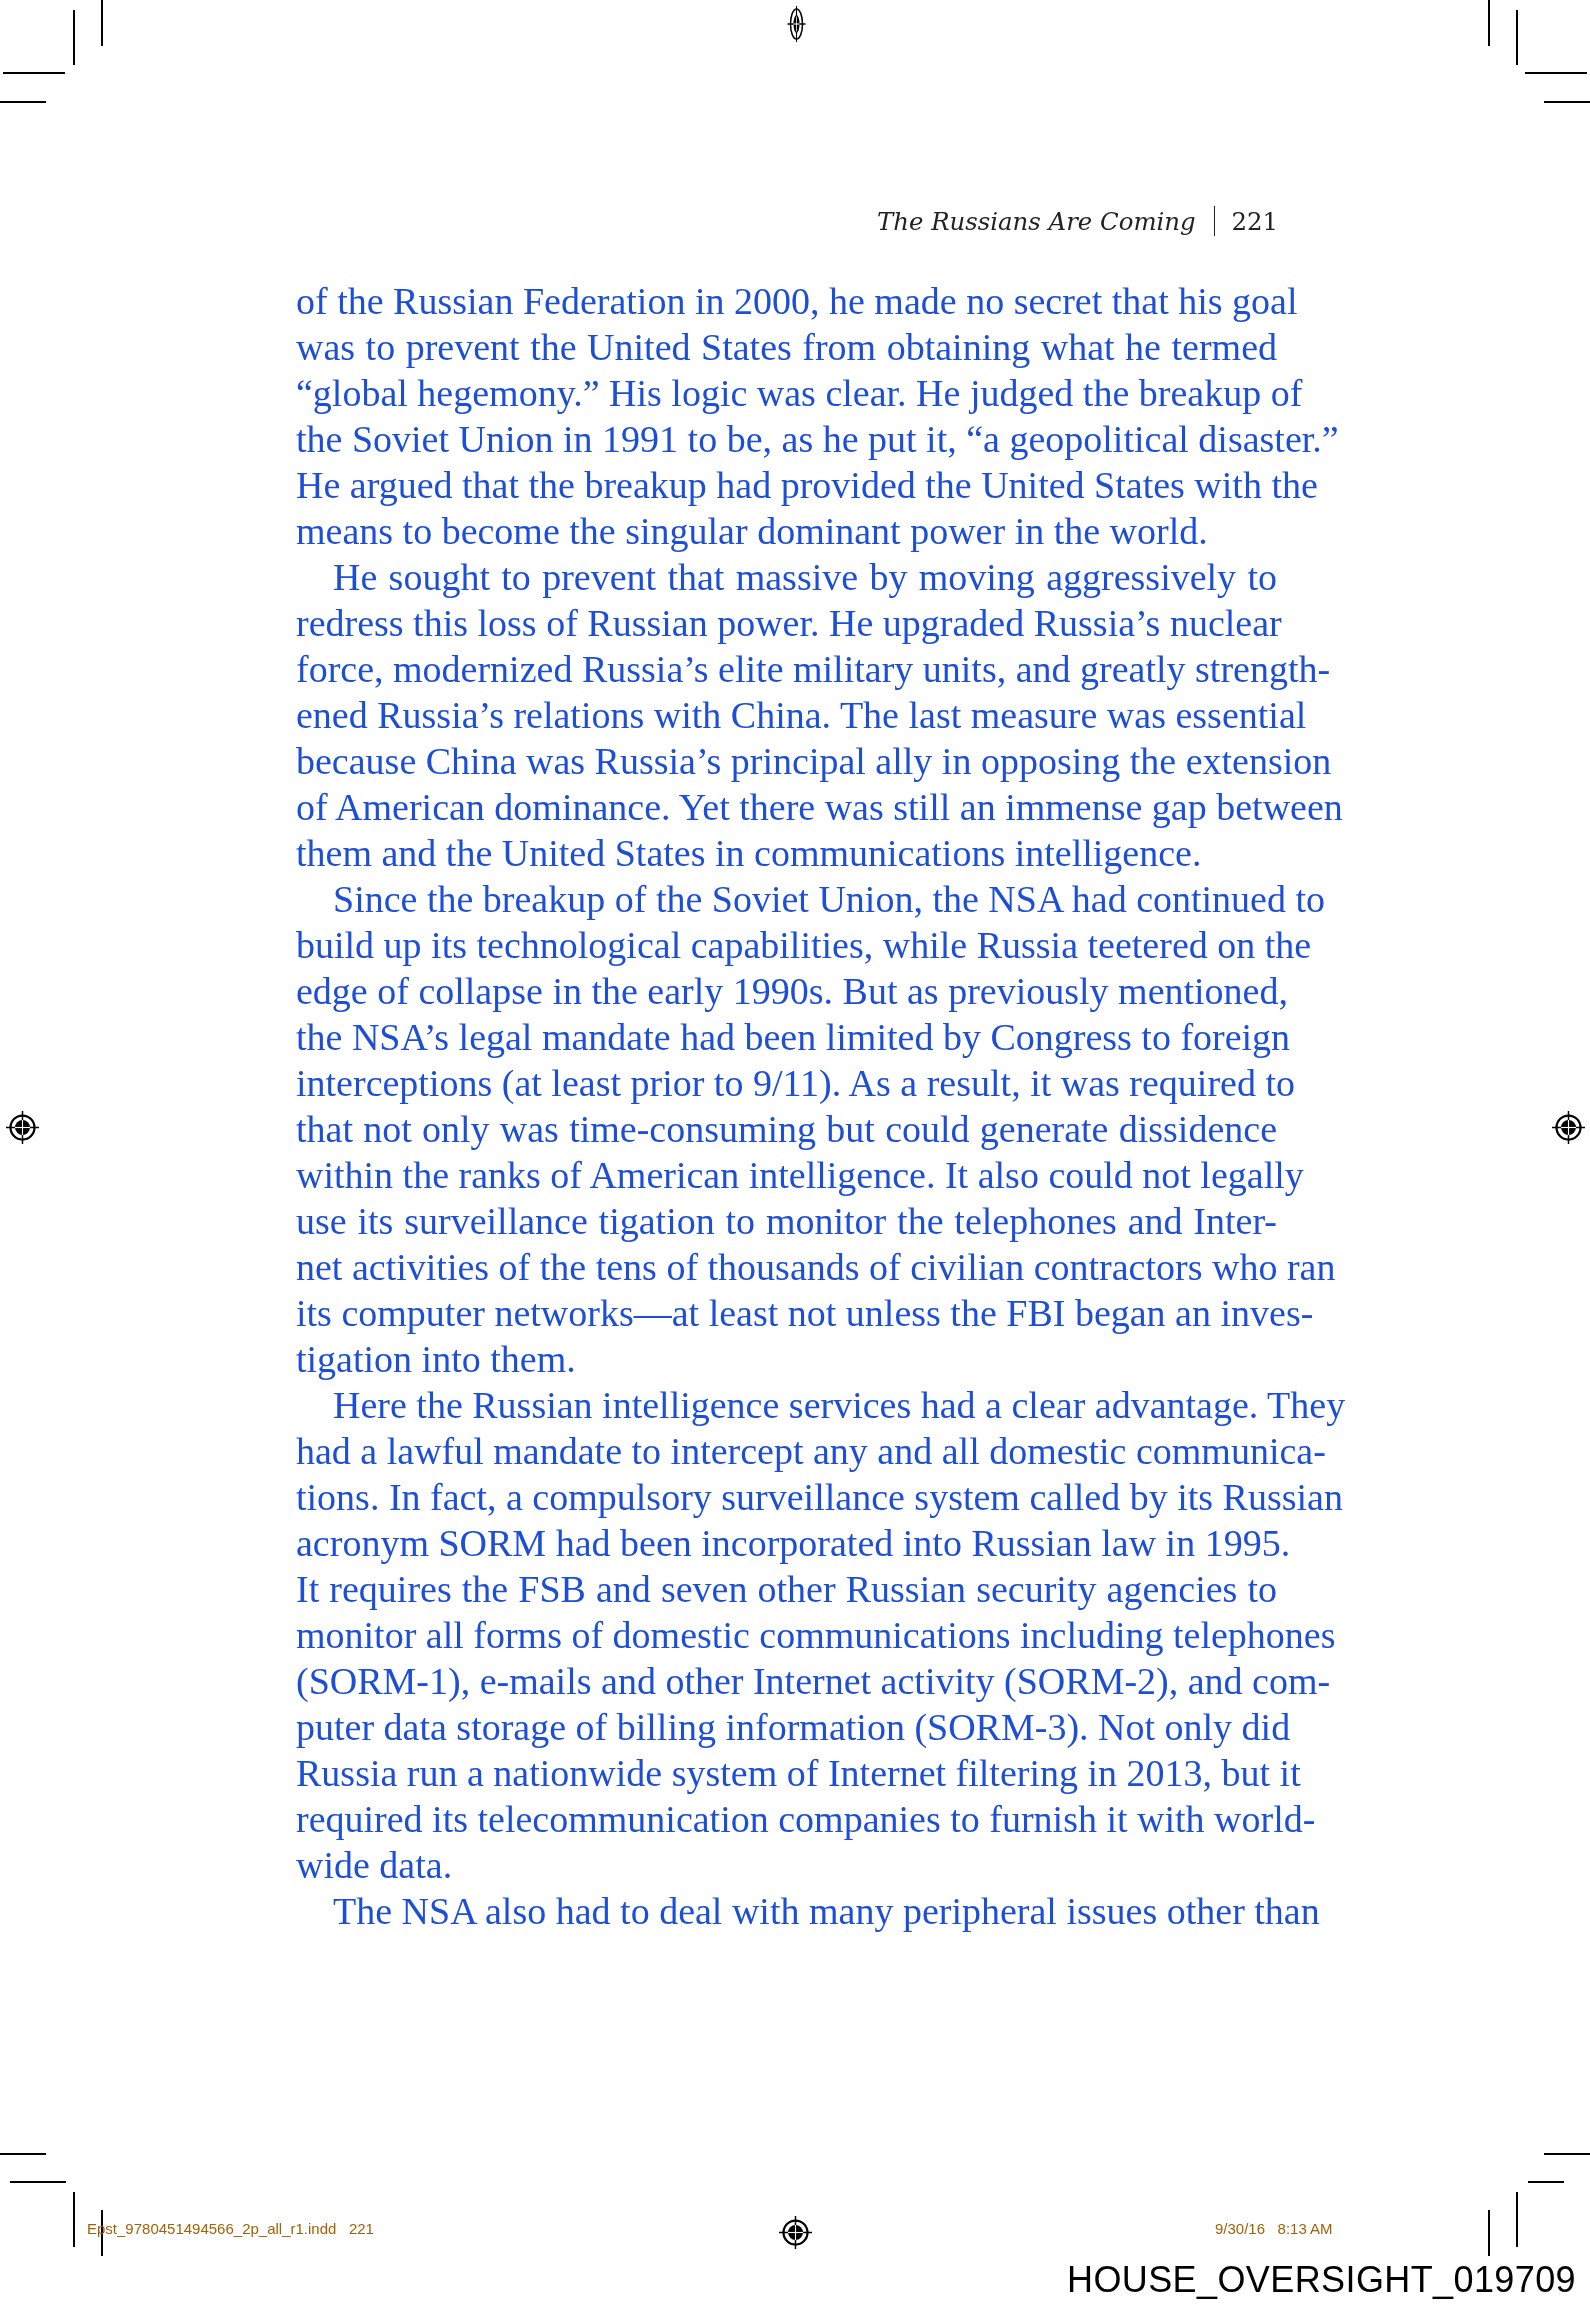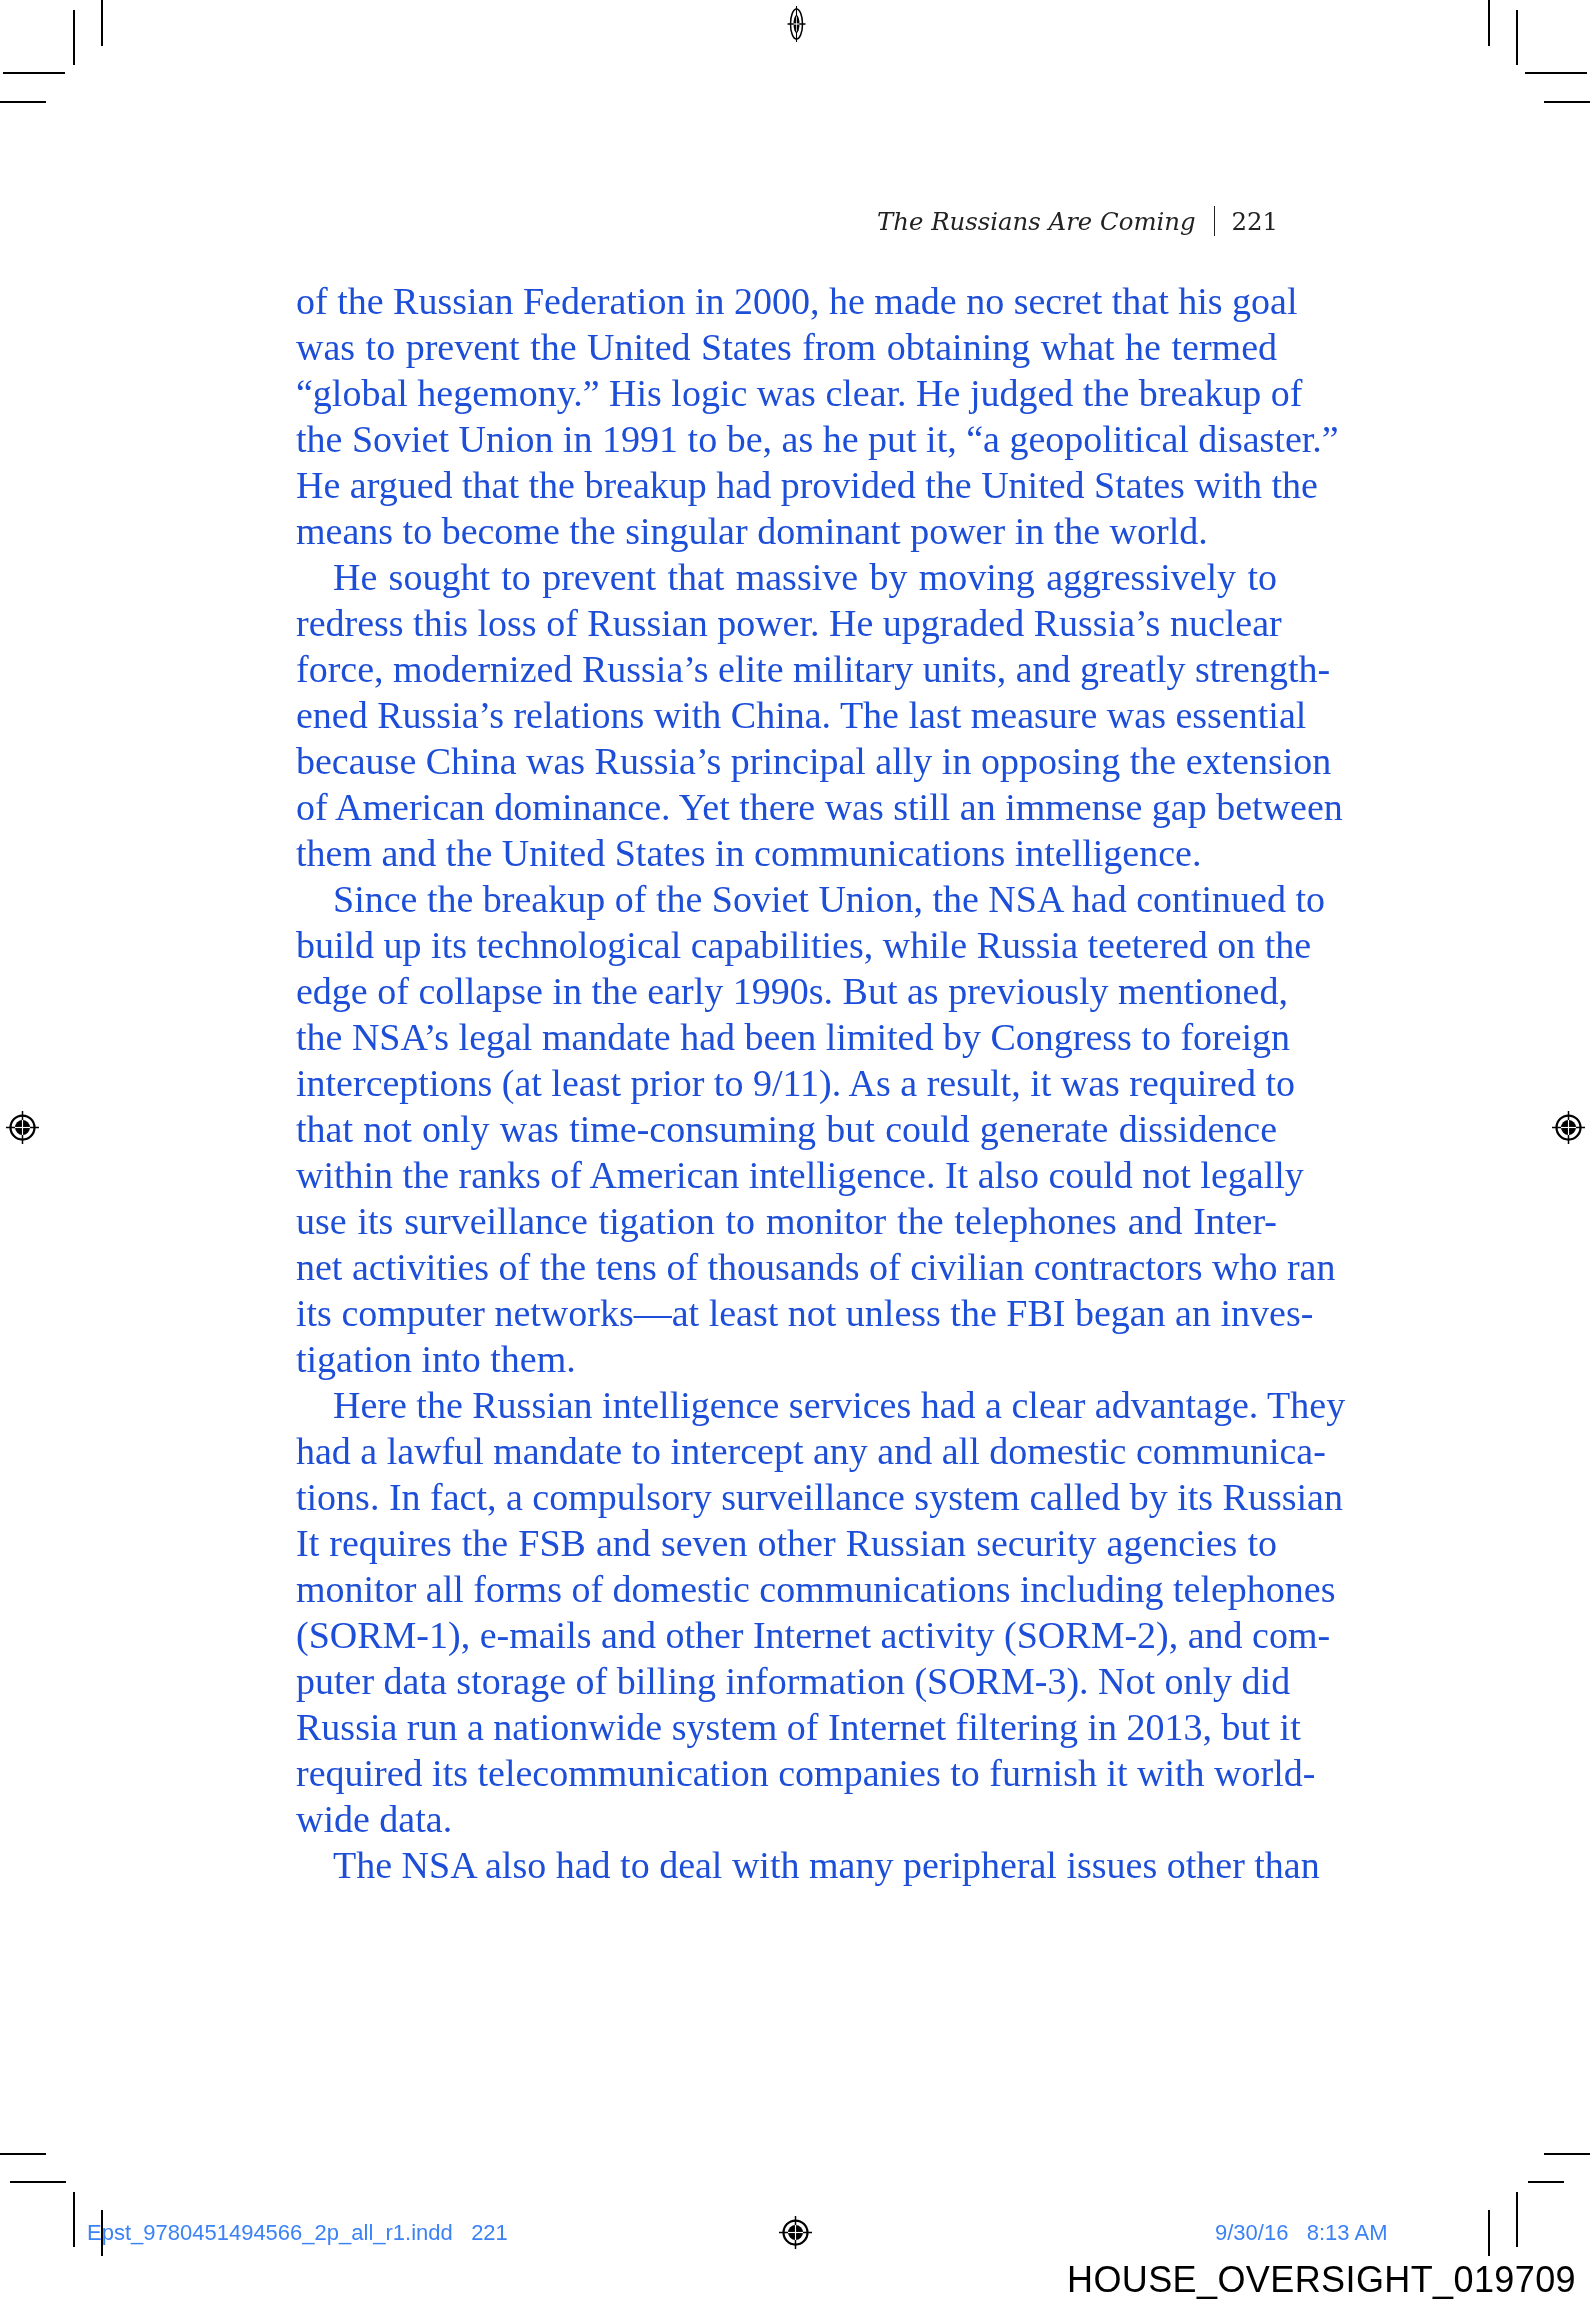--- a/index.html
+++ b/index.html
@@ -15,21 +15,21 @@
     .running-head .sep { display: inline-block; width: 1.5px; height: 30px; background: #222; vertical-align: -6px; margin: 0 16.3px 0 18px; }
     .body-text {
       position: absolute; left: 296px; top: 278px; width: 981px;
       font-family: "Liberation Serif", "DejaVu Serif", serif;
       font-size: 38px; line-height: 46px; color: #1d4ed8;
     }
     .line { display: block; height: 46px; white-space: nowrap; text-align: justify; text-align-last: justify; }
     .line.last { text-align-last: left; }
     .line.indent { padding-left: 37px; }
     .slug {
-      position: absolute; top: 2220px; font-family: "Liberation Sans", sans-serif; font-size: 22px; color: #3b82f6;
+      position: absolute; top: 2220px; font-family: "Liberation Sans", sans-serif; font-size: 15px; color: #a16207;
       white-space: nowrap;
     }
     .bates {
       position: absolute; left: 1067px; top: 2259px; font-family: "Liberation Sans", sans-serif;
       font-size: 36px; color: #000; letter-spacing: 0.4px; white-space: nowrap;
     }
   </style>
 </head>
 <body>
 
@@ -118,20 +118,21 @@
       <span class="line">within the ranks of American intelligence. It also could not legally</span>
       <span class="line">use its surveillance tigation to monitor the telephones and Inter-</span>
       <span class="line">net activities of the tens of thousands of civilian contractors who ran</span>
       <span class="line">its computer networks—at least not unless the FBI began an inves-</span>
       <span class="line last">tigation into them.</span>
     </div>
     <div>
       <span class="line indent">Here the Russian intelligence services had a clear advantage. They</span>
       <span class="line">had a lawful mandate to intercept any and all domestic communica-</span>
       <span class="line">tions. In fact, a compulsory surveillance system called by its Russian</span>
+      <span class="line">acronym SORM had been incorporated into Russian law in 1995.</span>
       <span class="line">It requires the FSB and seven other Russian security agencies to</span>
       <span class="line">monitor all forms of domestic communications including telephones</span>
       <span class="line">(SORM-1), e-mails and other Internet activity (SORM-2), and com-</span>
       <span class="line">puter data storage of billing information (SORM-3). Not only did</span>
       <span class="line">Russia run a nationwide system of Internet filtering in 2013, but it</span>
       <span class="line">required its telecommunication companies to furnish it with world-</span>
       <span class="line last">wide data.</span>
     </div>
     <div>
       <span class="line indent">The NSA also had to deal with many peripheral issues other than</span>

